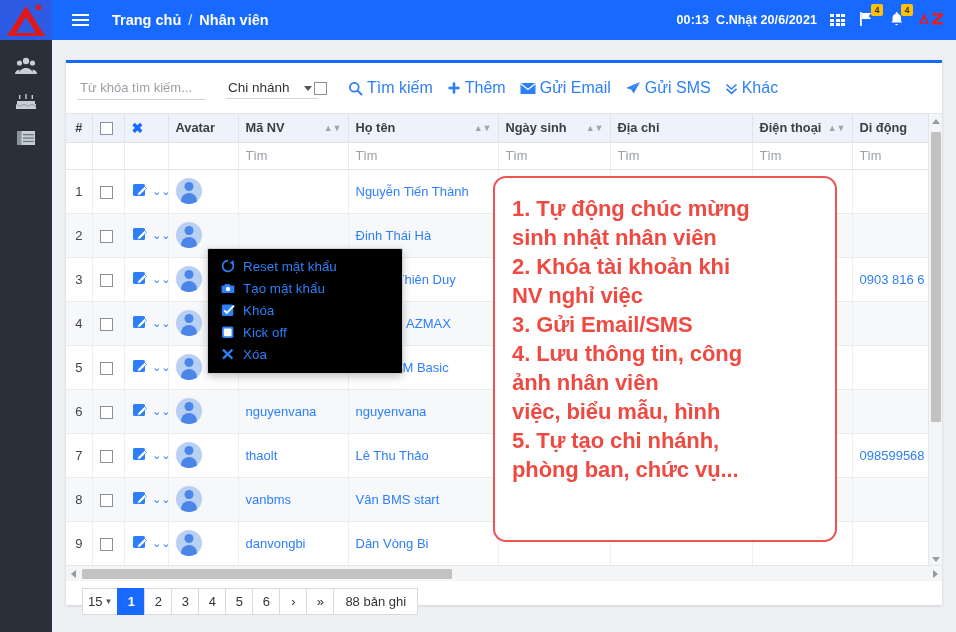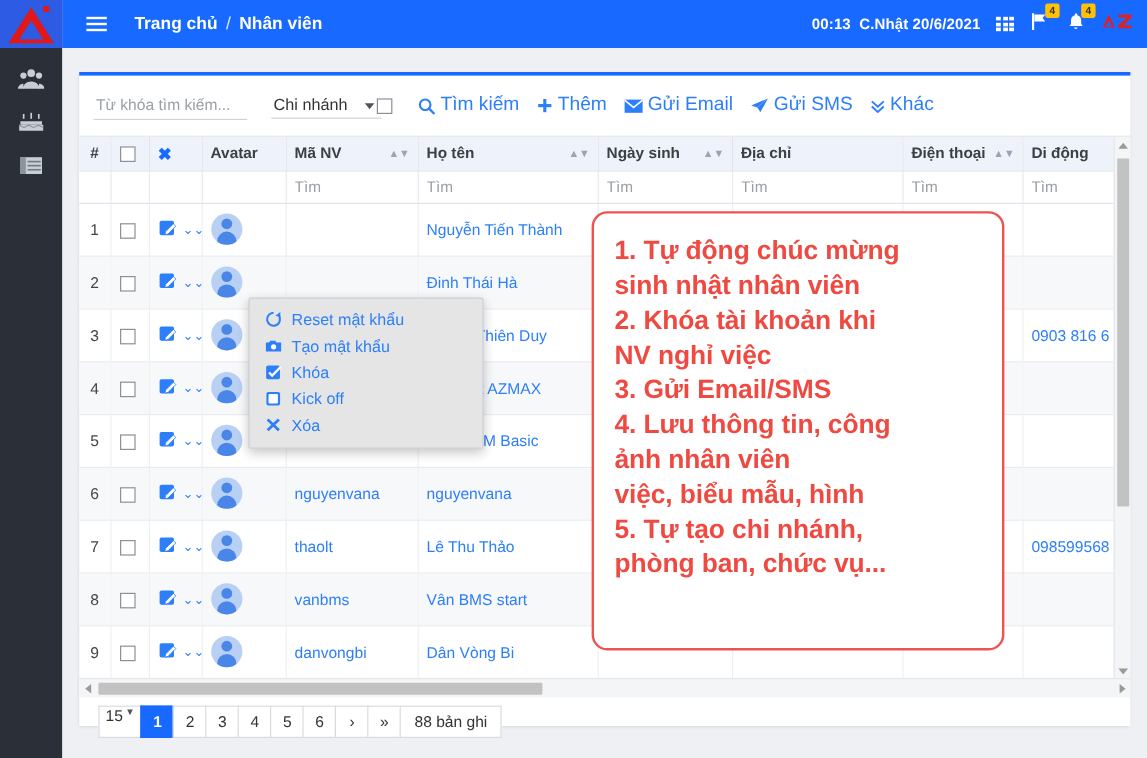--- a/index.html
+++ b/index.html
@@ -265,40 +265,40 @@
     cursor: pointer;
   }
 
   
   .pager {
     display: flex; align-items: center;
     height: 27px; margin: 7px 0 0 16px;
     font-size: 13px;
   }
   .pg-size {
-    display: flex; align-items: flex-start; gap: 2px;
+    display: flex; align-items: center; gap: 2px;
     height: 27px; padding: 0 5px;
     border: 1px solid #d7dbe0; border-right: none;
     color: #333; background: #fff; cursor: pointer;
   }
   .pg {
     min-width: 27px; height: 27px; line-height: 25px;
     text-align: center; padding: 0 7px;
     border: 1px solid #d7dbe0; border-right: none;
     background: #fff; color: #333; cursor: pointer;
   }
   .pg.active { background: #1769ff; color: #fff; border-color: #1769ff; font-weight: bold; }
   .pg.last { border-right: 1px solid #d7dbe0; }
   .pg.info { color: #333; cursor: default; padding: 0 11px; text-align: right; }
 
   
   .ctxmenu {
     position: absolute; left: 141px; top: 185px;
     width: 196px;
-    background: #e5e5e5;
+    background: #000000;
     border: 1px solid #ccd0d5;
     border-radius: 2px;
     box-shadow: 0 3px 9px rgba(0,0,0,.22);
     padding: 6px 0 8px 0;
     z-index: 40;
   }
   .ctx-item {
     display: flex; align-items: center; gap: 8px;
     height: 22px; padding: 0 12px;
     color: #2d7ff9; font-size: 13.4px; cursor: pointer;

